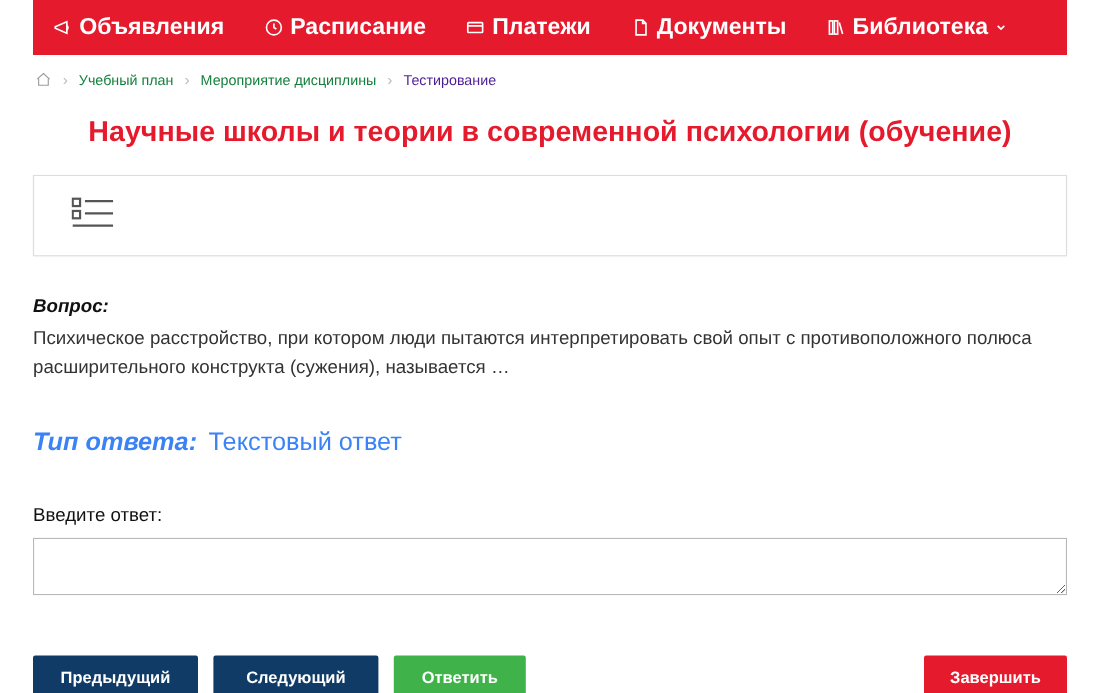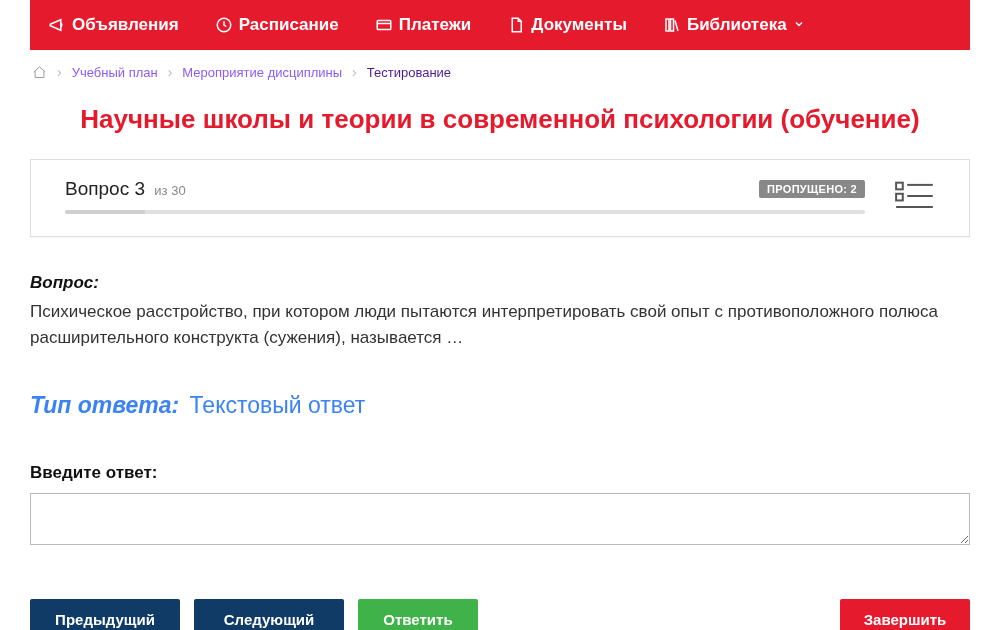--- a/index.html
+++ b/index.html
@@ -29,21 +29,21 @@
     background: #e51a2d;
     height: 50px;
     align-items: stretch;
   }
   .nav-item {
     display: flex;
     align-items: center;
     gap: 6px;
     padding: 0 18px;
     color: #fff;
-    font-size: 17px;
+    font-size: 21px;
     font-weight: 700;
     cursor: pointer;
   }
   .nav-item.active {
     background: #0f3b66;
   }
   .nav-icon {
     width: 18px;
     height: 18px;
     display: inline-block;
@@ -52,21 +52,21 @@
   
   .breadcrumb {
     display: flex;
     align-items: center;
     gap: 10px;
     padding: 14px 2px;
     font-size: 13px;
     color: #9a9a9a;
   }
   .breadcrumb-link {
-    color: #8b5cf6;
+    color: #15803d;
     text-decoration: none;
   }
   .breadcrumb-current {
     color: #4c1d95;
   }
   .breadcrumb-sep {
     color: #bbb;
     font-size: 14px;
   }
   .home-icon svg { display: block; }
@@ -161,21 +161,21 @@
     color: #3b82f6;
     margin-bottom: 44px;
   }
   .answer-type-row strong {
     font-weight: 700;
     font-style: italic;
     margin-right: 4px;
   }
   .answer-label {
     font-size: 17px;
-    font-weight: 700;
+    font-weight: 400;
     color: #111;
     margin-bottom: 10px;
     display: block;
   }
   .answer-area {
     width: 100%;
     min-height: 42px;
     border: 1px solid #b8b8b8;
     padding: 8px 10px;
     font-size: 15px;
@@ -276,31 +276,20 @@
       <a href="#" class="breadcrumb-link">Учебный план</a>
       <span class="breadcrumb-sep">›</span>
       <a href="#" class="breadcrumb-link">Мероприятие дисциплины</a>
       <span class="breadcrumb-sep">›</span>
       <span class="breadcrumb-current">Тестирование</span>
     </div>
 
     <h1 class="page-title">Научные школы и теории в современной психологии (обучение)</h1>
 
     <div class="status-card">
-      <div class="status-left">
-        <div class="status-q">
-          <span>Вопрос</span>
-          <span class="current">3</span>
-          <span class="total"><span>из</span> <span>30</span></span>
-        </div>
-        <div class="skip-badge">ПРОПУЩЕНО: 2</div>
-        <div class="progress-track">
-          <div class="progress-fill" style="width: 10%;"></div>
-        </div>
-      </div>
       <div class="list-icon">
         <svg viewBox="0 0 36 28" width="40" height="32" fill="none" stroke="#555" stroke-width="1.8">
           <rect x="1" y="2" width="6" height="6"></rect>
           <rect x="1" y="12" width="6" height="6"></rect>
           <line x1="11" y1="4" x2="34" y2="4"></line>
           <line x1="11" y1="14" x2="34" y2="14"></line>
           <line x1="1" y1="24" x2="34" y2="24"></line>
         </svg>
       </div>
     </div>

